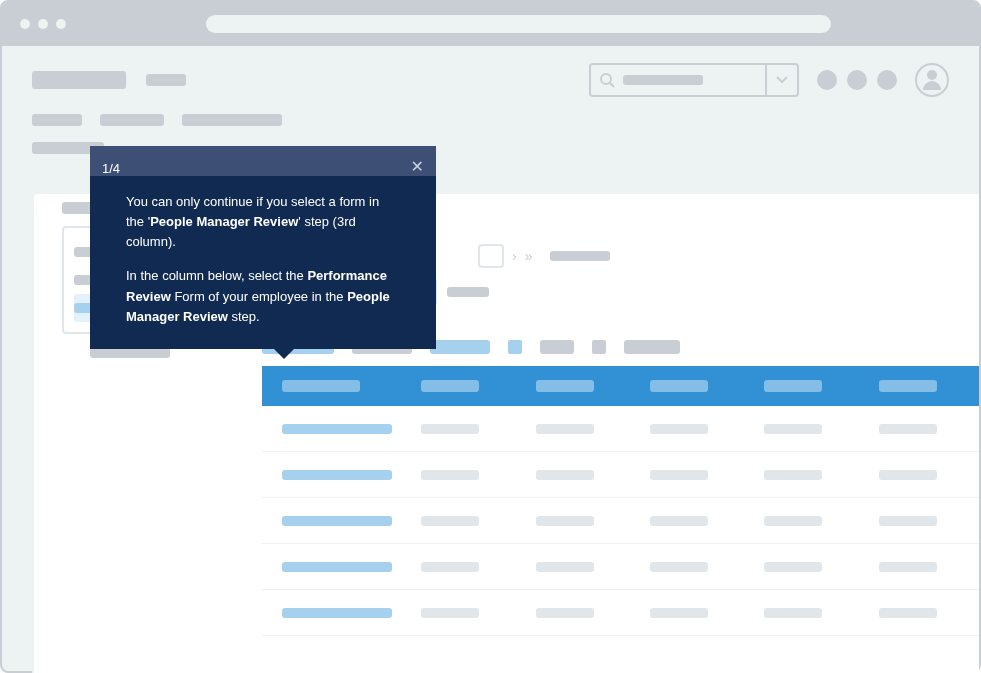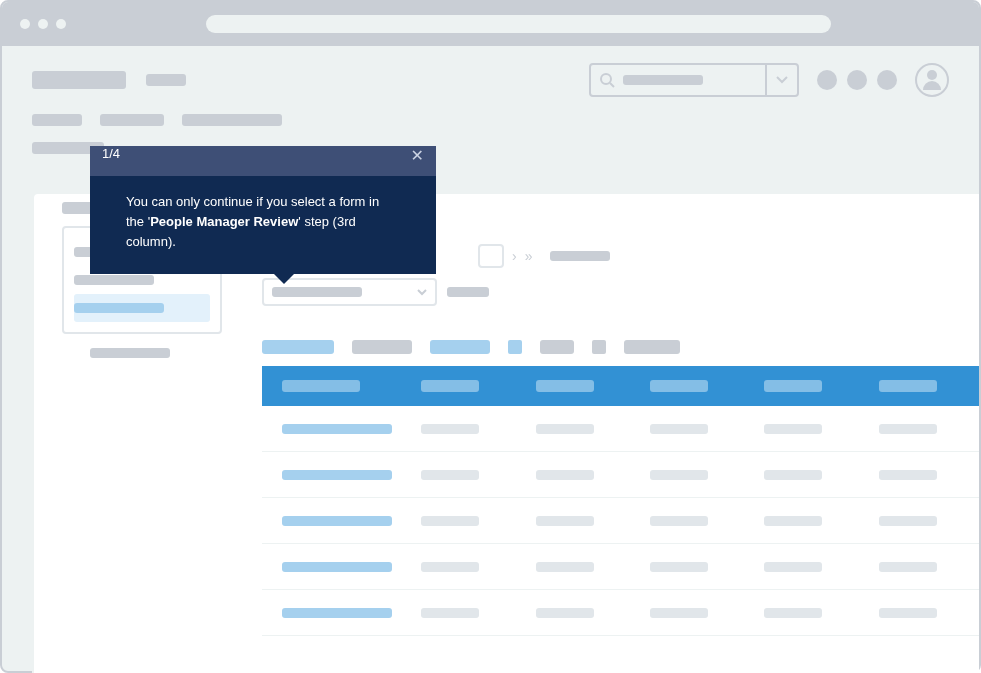--- a/index.html
+++ b/index.html
@@ -152,21 +152,21 @@
     .th:first-child, .td:first-child { padding-left: 20px; flex: 1.25; }
     .th-bar { height: 12px; border-radius: 3px; background: #84bee6; width: 58px; }
     .trow { height: 46px; border-bottom: 1px solid #edf2f2; display: flex; align-items: center; }
     .td-bar { height: 10px; border-radius: 3px; background: #e1e6ea; width: 58px; }
     .td:first-child .td-bar { background: #a5d0ee; width: 110px; }
 
     .tooltip {
       position: absolute; top: 144px; left: 88px; width: 346px;
       background: #102a52; color: #fff; z-index: 20;
     }
-    .tooltip-hdr { background: #3e4f76; height: 30px; display: flex; align-items: flex-start; padding: 0 12px; font-size: 13px; }
+    .tooltip-hdr { background: #3e4f76; height: 30px; display: flex; align-items: flex-end; padding: 0 12px; font-size: 13px; }
     .tooltip-close { margin-left: auto; cursor: pointer; font-size: 16px; color: #cbd3e3; }
     .tooltip-body { padding: 16px 36px 22px; font-size: 13px; line-height: 1.55; }
     .tooltip-body p { margin-bottom: 14px; }
     .tooltip-body p:last-child { margin-bottom: 0; }
     .tooltip::after {
       content: "";
       position: absolute;
       bottom: -10px; left: 184px;
       border-left: 10px solid transparent;
       border-right: 10px solid transparent;
@@ -391,16 +391,17 @@
     </div>
   </div>
 
   <div class="tooltip">
     <div class="tooltip-hdr">
       <span>1/4</span>
       <span class="tooltip-close">✕</span>
     </div>
     <div class="tooltip-body">
       <p><span>You can only continue if you select a form in the '</span><b>People Manager Review</b><span>' step (3rd column).</span></p>
+      <p><span>In the column below, select the </span><b>Performance Review</b><span> Form of your employee in the </span><b>People Manager Review</b><span> step.</span></p>
     </div>
   </div>
 
 </div>
 
 </body></html>

